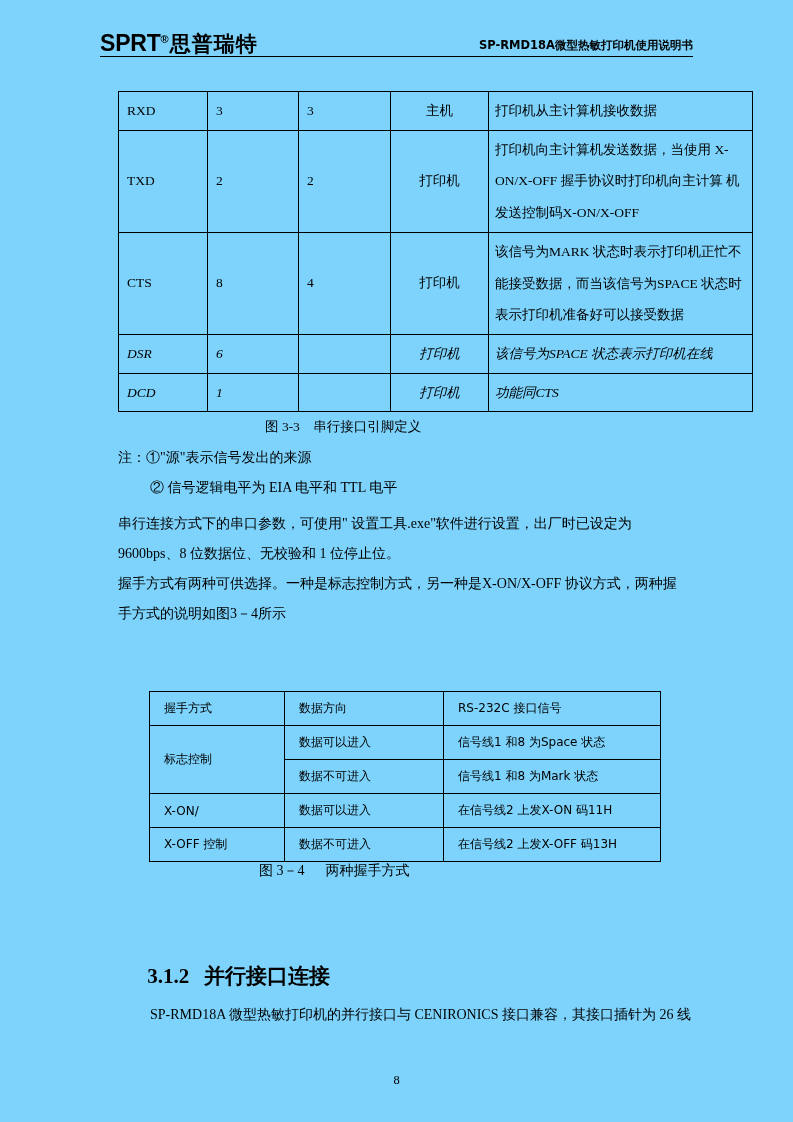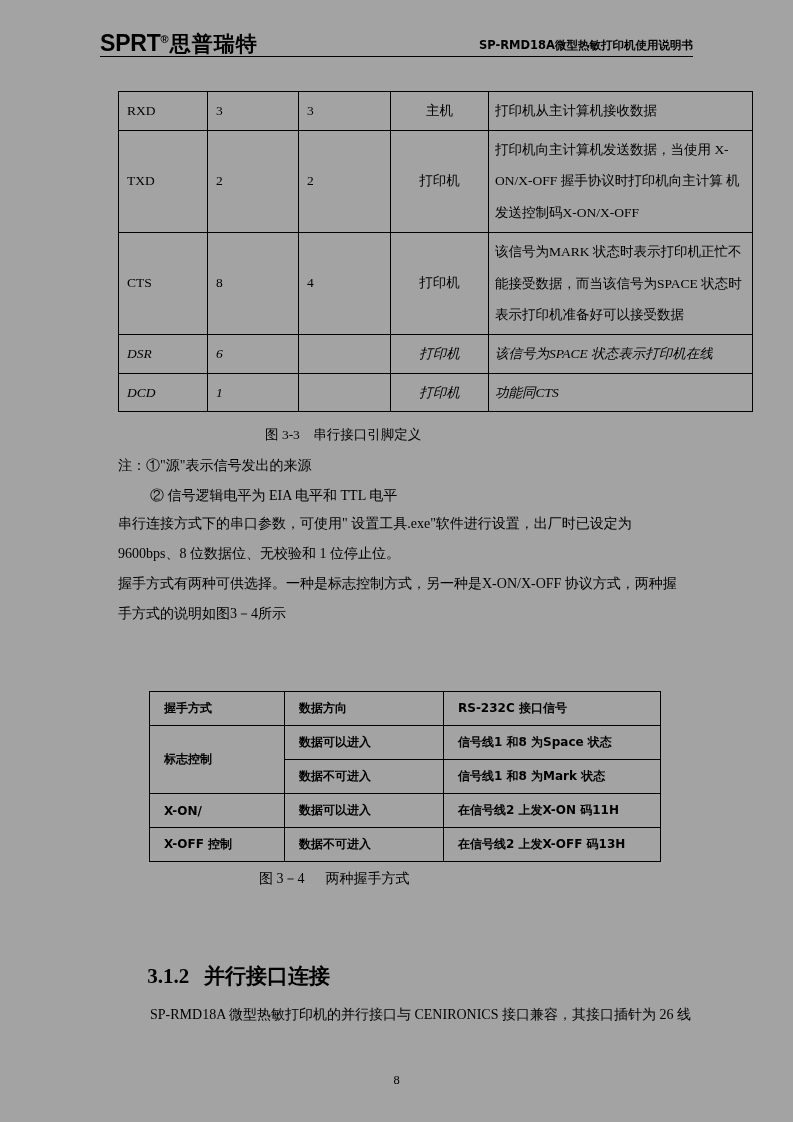--- a/index.html
+++ b/index.html
@@ -8,21 +8,21 @@
     background: #ffffff;
   }
   body {
     font-family: "Liberation Serif", "DejaVu Serif", serif;
     color: #000000;
   }
   .page {
     position: relative;
     width: 793px;
     height: 1122px;
-    background: #a3a3a3;
+    background: #7dd3fc;
     overflow: hidden;
     box-sizing: border-box;
   }
 
   
   .header {
     position: absolute;
     left: 0;
     top: 26px;
     width: 793px;
@@ -105,37 +105,36 @@
   .tbl-pins .r-tall  { height: 94px; }
   .tbl-pins .r-mid   { height: 34px; font-style: italic; }
 
   .tbl-hs {
     position: absolute;
     left: 149px;
     top: 691px;
     width: 424px;
     font-family: "DejaVu Sans", "Liberation Sans", sans-serif;
     font-size: 12px;
-    font-weight: bold;
+    font-weight: normal;
   }
   .tbl-hs td {
     padding: 0 14px;
     height: 33px;
   }
   .tbl-hs .c-a { width: 106px; }
   .tbl-hs .c-b { width: 130px; }
   .tbl-hs .c-c { width: 188px; }
 
   
   .cap {
     position: absolute;
     font-size: 13.5px;
     font-family: "Liberation Serif", "DejaVu Serif", serif;
     white-space: pre;
-    margin-top: 8px;
   }
   .para {
     position: absolute;
     font-size: 14px;
     font-family: "Liberation Serif", "DejaVu Serif", serif;
     line-height: 30px;
     white-space: pre;
   }
   .heading {
     position: absolute;

